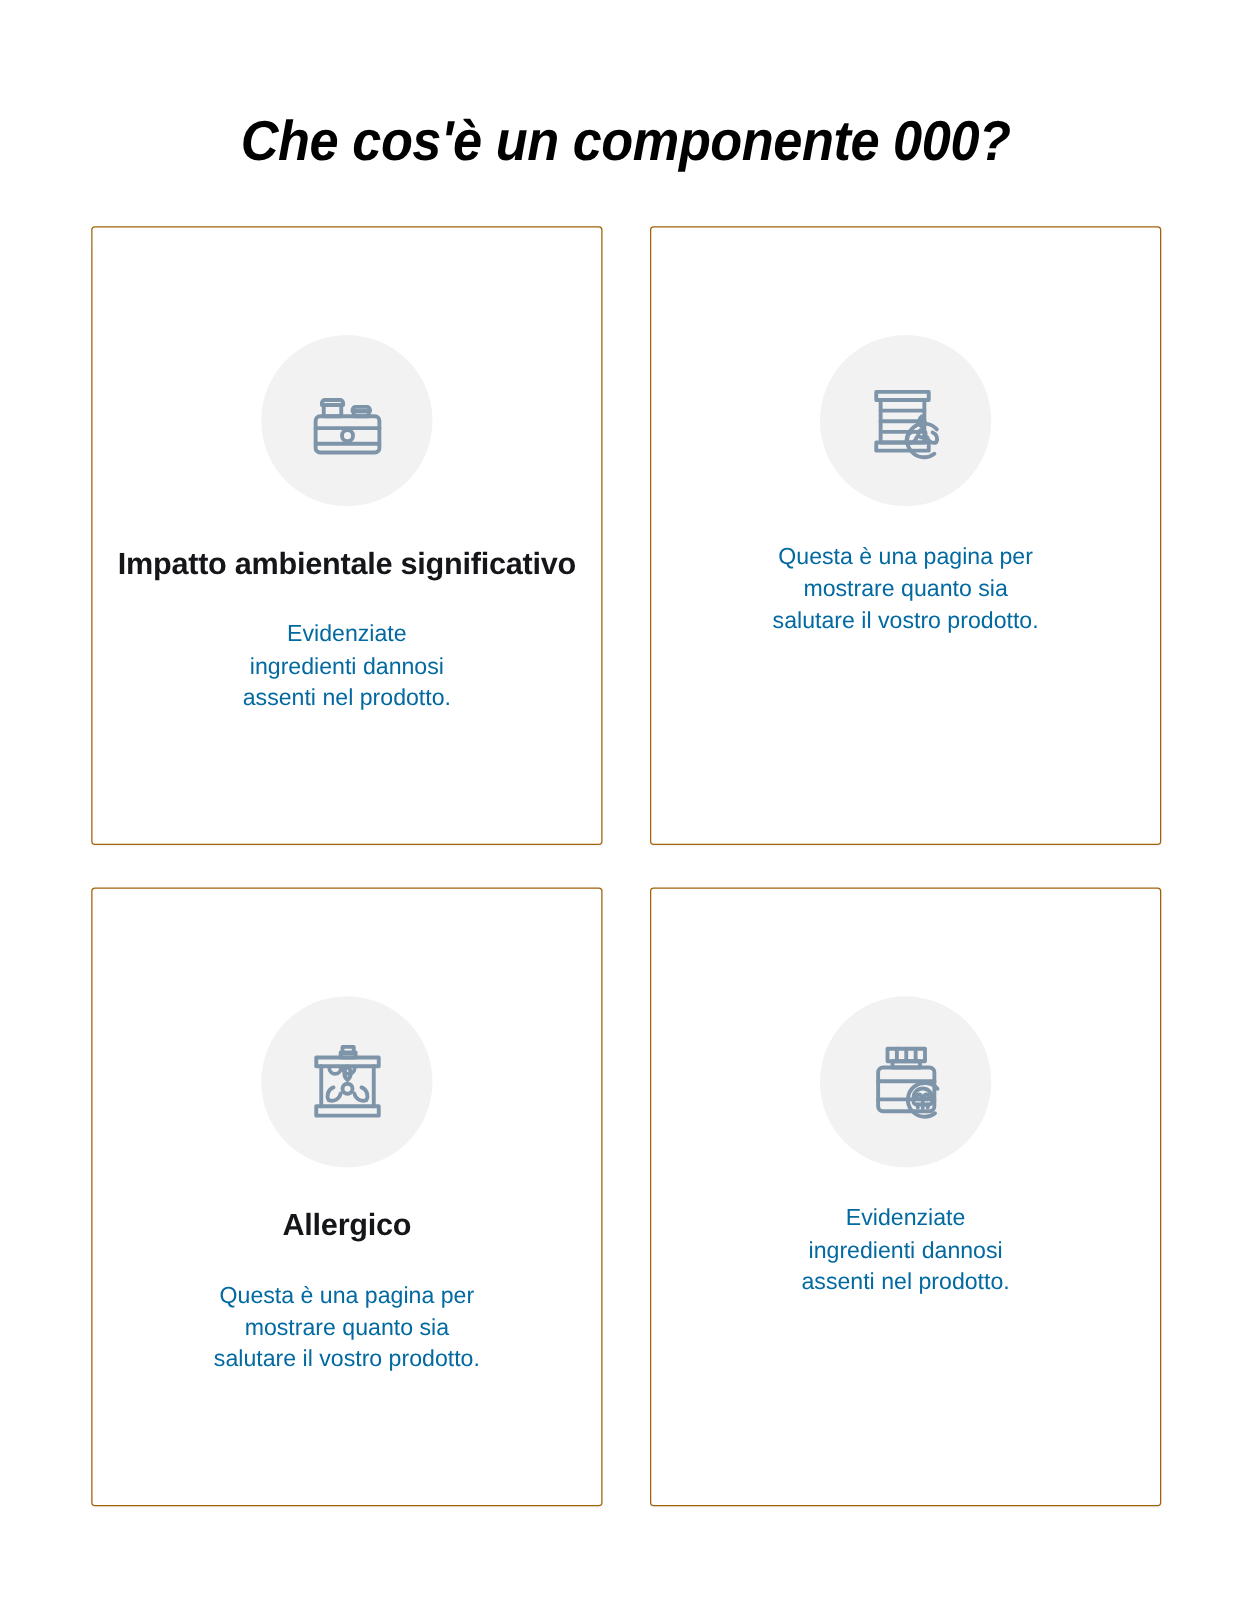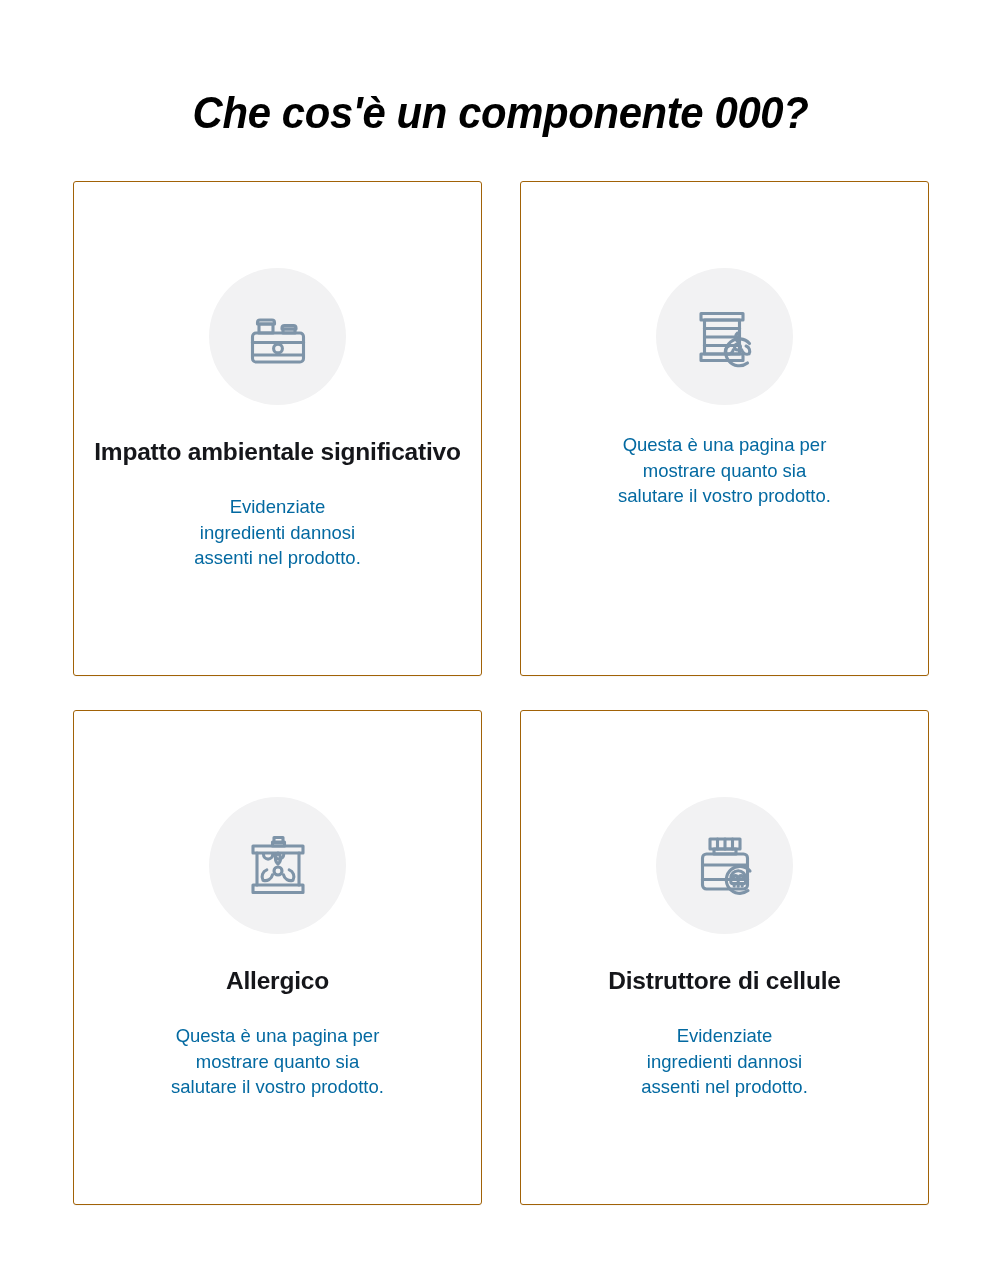--- a/index.html
+++ b/index.html
@@ -235,21 +235,20 @@
               <path d="M42.8 49.2 a7.4 7.4 0 0 1 14.8 0 v3.2 a2.2 2.2 0 0 1 -2.2 2.2 h-10.4 a2.2 2.2 0 0 1 -2.2 -2.2 z"></path>
               <circle cx="47.3" cy="48.5" r="1.9"></circle>
               <circle cx="53.1" cy="48.5" r="1.9"></circle>
               <path d="M50.2 51.3 v2.2"></path>
               <path d="M46.2 54.6 v2.3"></path>
               <path d="M50.2 54.6 v2.7"></path>
               <path d="M54.2 54.6 v2.3"></path>
             </svg>
           </span>
         </div>
-        <div class="card-title">Distruttore di cellule</div>
         <div class="card-desc">Evidenziate
 ingredienti dannosi
 assenti nel prodotto.</div>
       </div>
     </div>
 
   </div>
 </div>
 
 </body></html>

